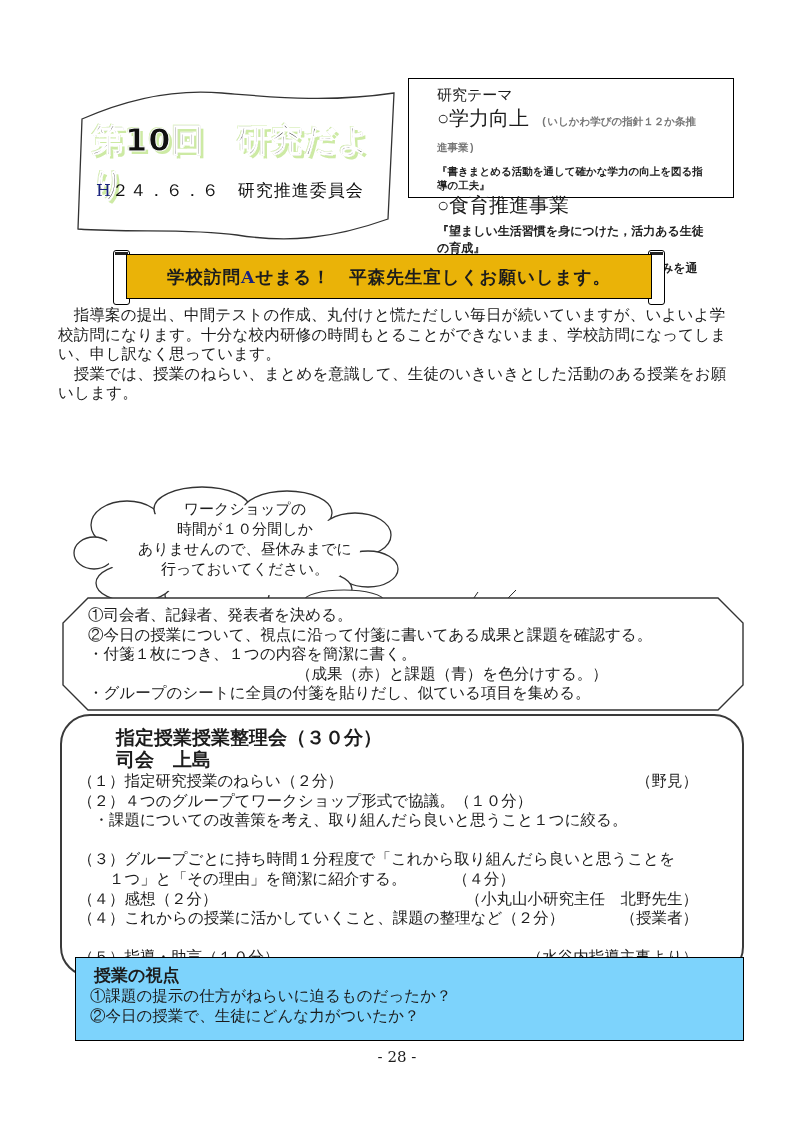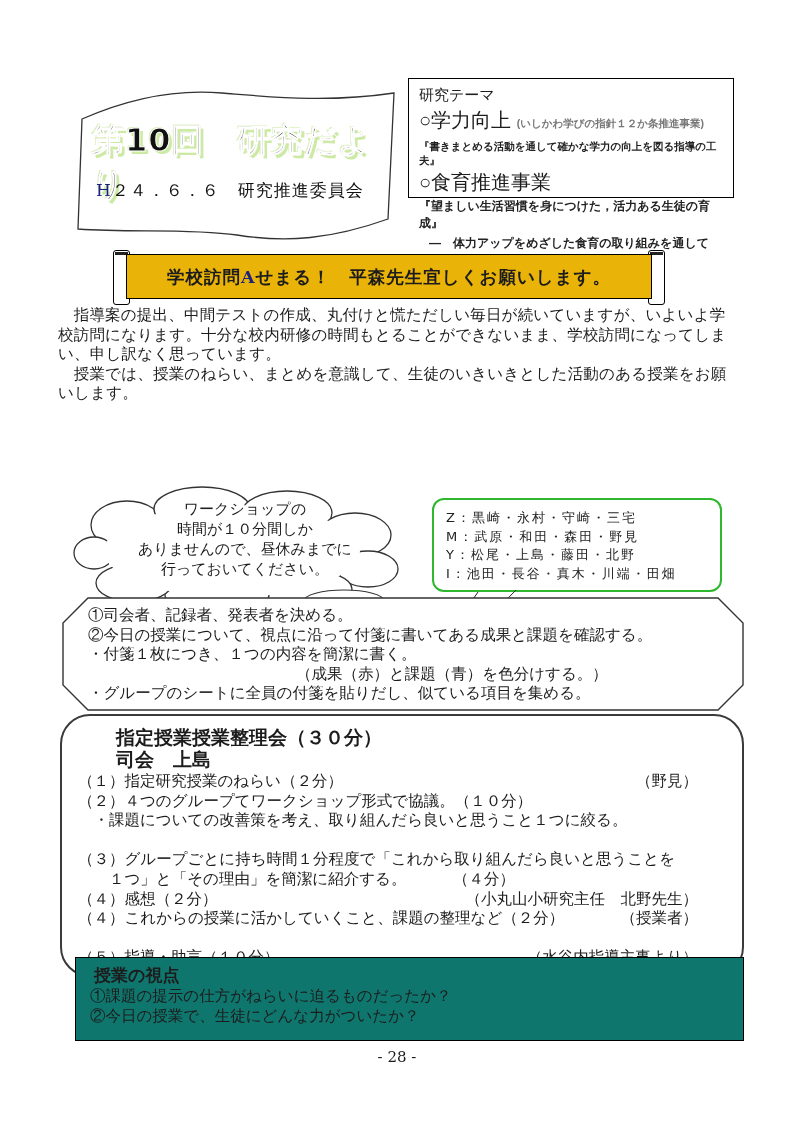--- a/index.html
+++ b/index.html
@@ -21,21 +21,21 @@
     text-shadow:3px 3px 0 #cdeaa4, -1px -1px 0 #cdeaa4;
   }
   #flag .date{
     position:absolute;left:24px;top:96px;font-size:17px;color:#111;
     font-family:"DejaVu Serif","Liberation Serif",serif;letter-spacing:1px;
   }
   .navy{color:#1a237e;}
 
   
   #theme{left:408px;top:78px;width:326px;height:120px;border:1px solid #000;background:#fff;
-    font-family:Liberation Sans, sans-serif;padding:7px 10px;box-sizing:border-box;}
+    font-family:Liberation Mono, monospace;padding:7px 28px;box-sizing:border-box;}
   #theme .h{font-size:15px;margin-bottom:3px;}
   #theme .big{font-size:20px;line-height:24px;}
   #theme .note{font-size:10.5px;color:#777;font-weight:bold;}
   #theme .sub{font-size:10.5px;font-weight:bold;margin:5px 0 2px 0;color:#222;}
   #theme .sub2{font-size:12px;font-weight:bold;margin-top:4px;color:#222;}
   #theme .sub3{font-size:12px;font-weight:bold;margin-top:3px;padding-left:10px;color:#222;}
 
   
   #scroll{left:113px;top:250px;width:552px;height:54px;}
   #scroll .roll{position:absolute;top:0;width:15px;height:53px;background:#fff;border:1px solid #000;border-radius:3px;}
@@ -72,21 +72,21 @@
   
   #agenda{left:60px;top:714px;width:684px;height:263px;border:2px solid #3a3a3a;border-radius:30px;
     box-sizing:border-box;background:#fff;padding:10px 16px 0 16px;}
   #agenda .h1{font-family:"DejaVu Sans","Liberation Sans",sans-serif;font-weight:bold;font-size:19px;padding-left:38px;line-height:22px;}
   #agenda .h2{font-family:"DejaVu Sans","Liberation Sans",sans-serif;font-weight:bold;font-size:19px;padding-left:38px;line-height:22px;margin-bottom:2px;}
   #agenda .row{display:flex;justify-content:space-between;font-size:15.5px;line-height:19.6px;padding-right:28px;min-height:19.6px;gap:8px;}
   #agenda .row .r{white-space:nowrap;}
 
   
   #viewpoint{left:75px;top:957px;width:669px;height:84px;border:1.5px solid #000;box-sizing:border-box;
-    background:#0f766e;padding:6px 14px;}
+    background:#7dd3fc;padding:6px 14px;}
   #viewpoint .h{font-family:"DejaVu Sans","Liberation Sans",sans-serif;font-weight:bold;font-size:17px;line-height:22px;padding-left:4px;}
   #viewpoint .l{font-size:15.5px;line-height:20px;}
 
   
   #pagenum{left:0;top:1048px;width:794px;text-align:center;font-size:15px;}
 </style>
 </head>
 <body>
 
 <div id="page">
@@ -146,26 +146,20 @@
       </g>
     </svg>
     <div class="txt">
       <div>ワークショップの</div>
       <div>時間が１０分間しか</div>
       <div>ありませんので、昼休みまでに</div>
       <div>行っておいてください。</div>
     </div>
   </div>
 
-  <div id="groups" class="abs">
-    <div>Z：黒崎・永村・守崎・三宅</div>
-    <div>M：武原・和田・森田・野見</div>
-    <div>Y：松尾・上島・藤田・北野</div>
-    <div>I：池田・長谷・真木・川端・田畑</div>
-  </div>
 
   <svg id="overlay" class="abs">
     <line x1="478" y1="592" x2="447" y2="637" stroke="#222" stroke-width="1"></line>
     <line x1="516" y1="590" x2="466" y2="641" stroke="#222" stroke-width="1"></line>
   </svg>
 
   <div id="workshop" class="abs">
     <svg width="682" height="114" viewBox="0 0 682 114">
       <polygon points="26,1 656,1 681,26 681,88 656,113 26,113 1,88 1,26" fill="#ffffff" stroke="#333" stroke-width="1.4"></polygon>
     </svg>

